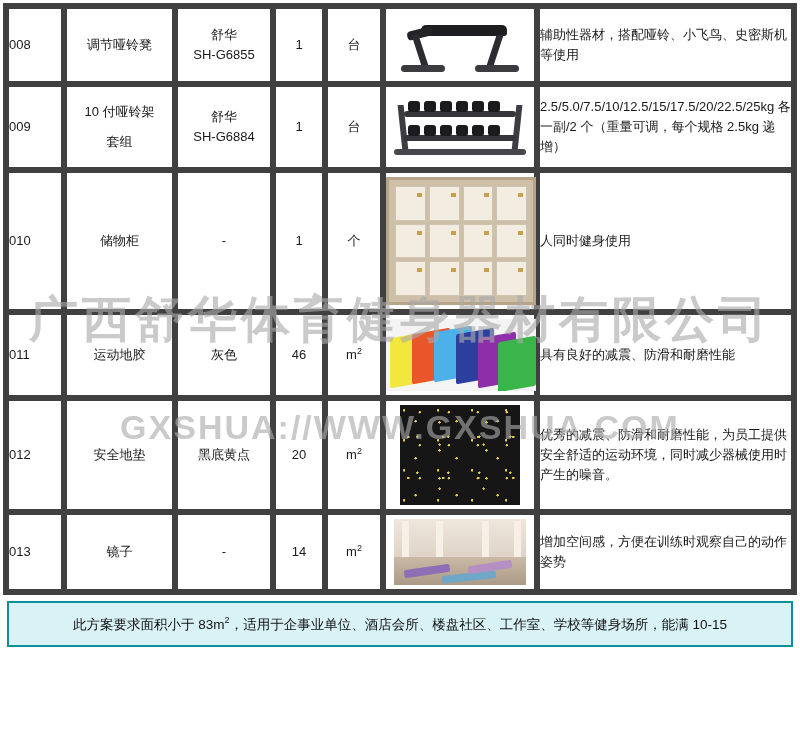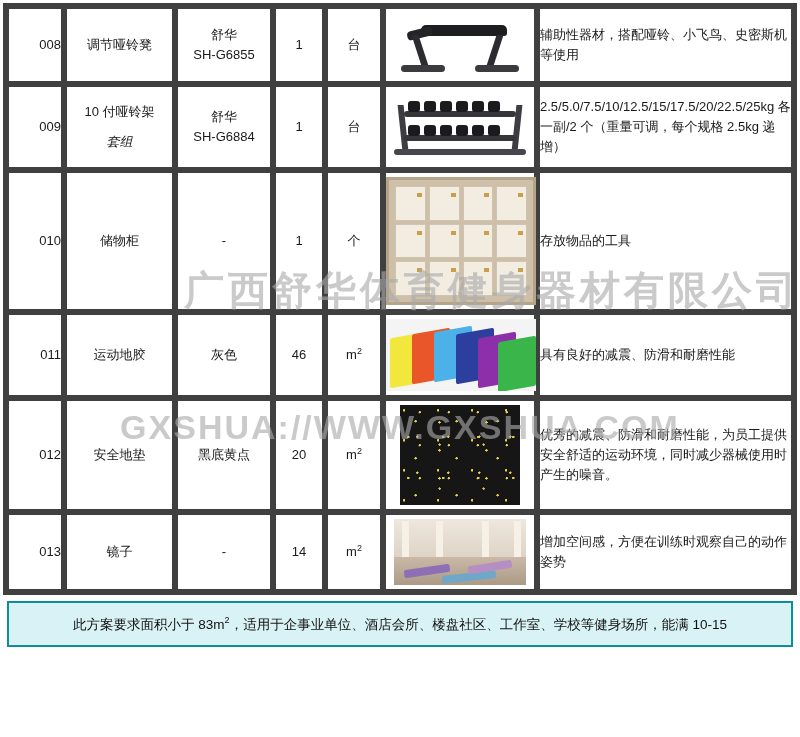--- a/index.html
+++ b/index.html
@@ -27,32 +27,32 @@
     table-layout: fixed;
   }
   table.equip td {
     border: 6px solid #404040;
     padding: 4px 0;
     vertical-align: middle;
     font-size: 13px;
     line-height: 1.55;
     background: transparent;
   }
-  .c-no      { width: 52px;  text-align: right; font-size: 13px; }
+  .c-no      { width: 52px;  text-align: left; font-size: 13px; }
   .c-name    { width: 105px; text-align: center; font-size: 13px; }
   .c-model   { width: 92px;  text-align: center; font-size: 13px; }
   .c-qty     { width: 46px;  text-align: center; font-size: 13px; }
   .c-unit    { width: 52px;  text-align: center; font-size: 13px; }
   .c-img     { width: 148px; text-align: center; padding: 6px 4px; }
   .c-desc    { text-align: left; font-size: 13px; padding-left: 10px; padding-right: 10px; }
 
   .model-line { display: block; }
   .model-line + .model-line { }
   .name-line { display: block; }
-  .name-line + .name-line { margin-top: 10px; font-style: italic; }
+  .name-line + .name-line { margin-top: 10px; }
 
   .unit-sup { font-size: 13px; }
   .unit-sup sup { font-size: 9px; vertical-align: super; }
 
   
   .pic {
     position: relative;
     margin: 0 auto;
     overflow: hidden;
   }
@@ -217,21 +217,21 @@
   .wm {
     position: absolute;
     left: 0; right: 0;
     text-align: center;
     pointer-events: none;
     color: rgba(170,170,170,0.62);
     font-weight: bold;
     white-space: nowrap;
     letter-spacing: 1px;
   }
-  .wm1 { top: 260px; font-size: 40px; letter-spacing: 4px; text-align: right; }
+  .wm1 { top: 284px; font-size: 49px; letter-spacing: 4px; }
   .wm2 { top: 340px; font-size: 38px; letter-spacing: 2px; }
   .wm3 { top: 405px; font-size: 34px; letter-spacing: 2px; }
 </style>
 </head>
 <body>
 
 <div id="sheet">
 
   <table class="equip">
     <tbody>
@@ -323,21 +323,21 @@
                 <div class="door"></div>
                 <div class="door"></div>
                 <div class="door"></div>
               <div class="door"></div>
                 <div class="door"></div>
                 <div class="door"></div>
                 <div class="door"></div>
             </div>
           </div>
         </td>
-        <td class="c-desc">存放物品的工具</td>
+        <td class="c-desc">人同时健身使用</td>
       </tr>
 
       <tr>
         <td class="c-no">011</td>
         <td class="c-name">
           <span class="name-line">运动地胶</span>
         </td>
         <td class="c-model">
           <span class="model-line">灰色</span>
         </td>

